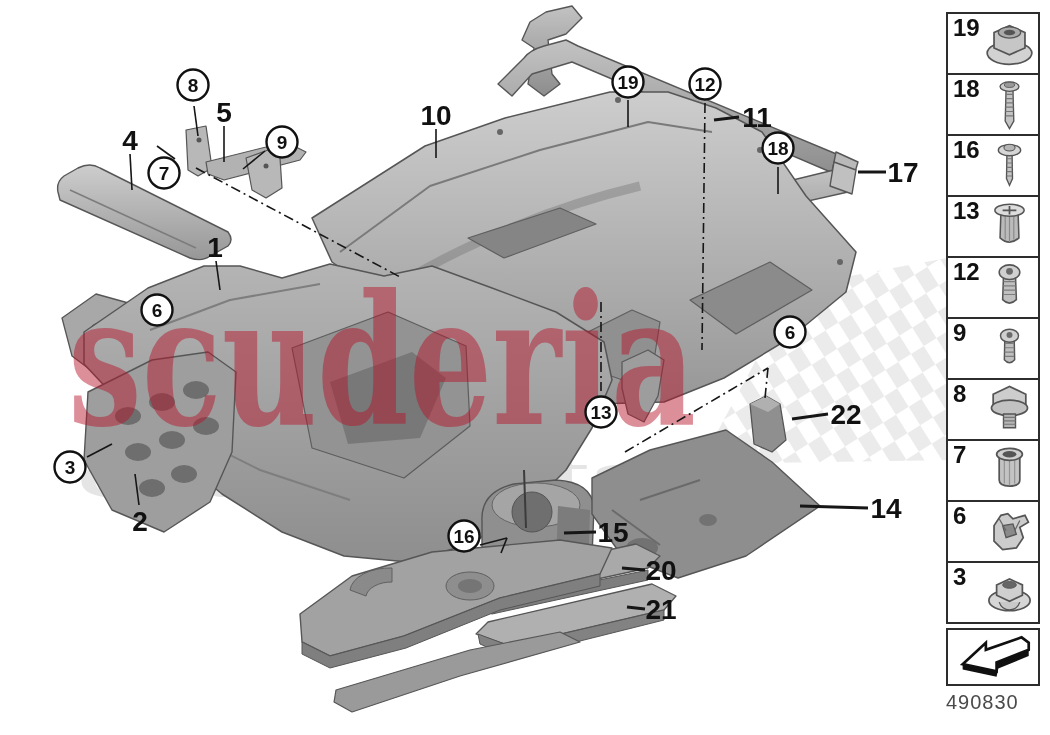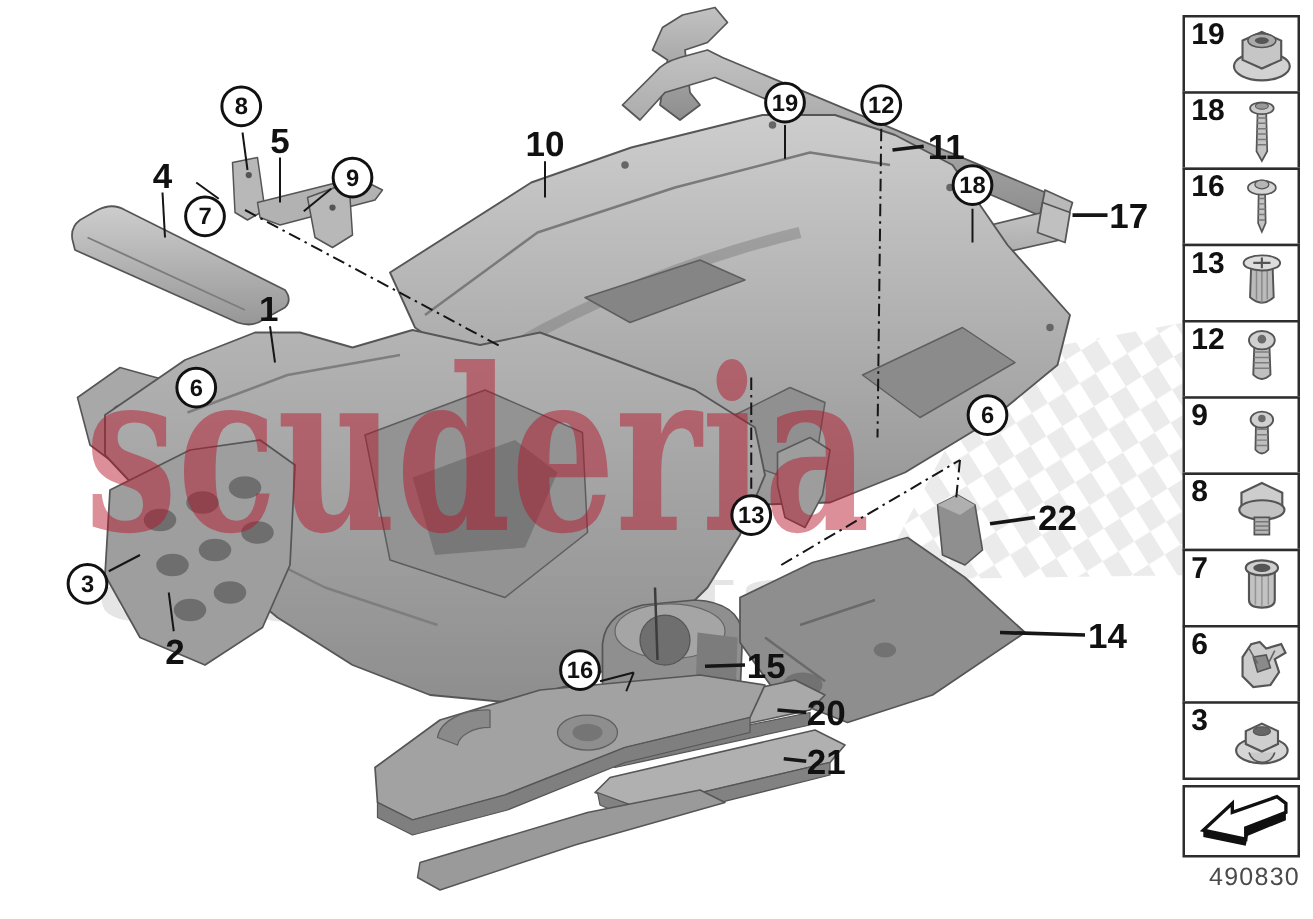--- a/index.html
+++ b/index.html
@@ -15,21 +15,21 @@
   .plain-num{font:bold 28px "Liberation Sans",sans-serif;fill:#111;text-anchor:middle;}
   
   .sidebar{position:absolute;left:946px;top:12px;width:94px;}
   .legend-cell{position:relative;height:63px;border:2px solid #2d2d2d;margin-top:-2px;
                background:#ffffff;box-sizing:border-box;}
   .legend-cell:first-child{margin-top:0;}
   .legend-num{position:absolute;top:0px;left:5px;font:bold 24px "Liberation Sans",sans-serif;color:#111;}
   .legend-icon{position:absolute;right:1px;top:3px;width:55px;height:55px;}
   .arrow-box{margin-top:4px;height:58px;border:2px solid #2d2d2d;background:#fff;
              box-sizing:border-box;display:flex;align-items:center;justify-content:center;}
-  .doc-number{margin-top:5px;text-align:right;font:20px "Liberation Sans",sans-serif;
+  .doc-number{margin-top:5px;text-align:left;font:20px "Liberation Sans",sans-serif;
               color:#4a4a4a;letter-spacing:1px;}
 </style>
 </head>
 <body>
 
 <div class="stage">
 
 <svg id="diagram-svg" width="1050" height="735" viewBox="0 0 1050 735">
   <defs>
     <linearGradient id="gmA" x1="0" y1="0" x2="0" y2="1">

